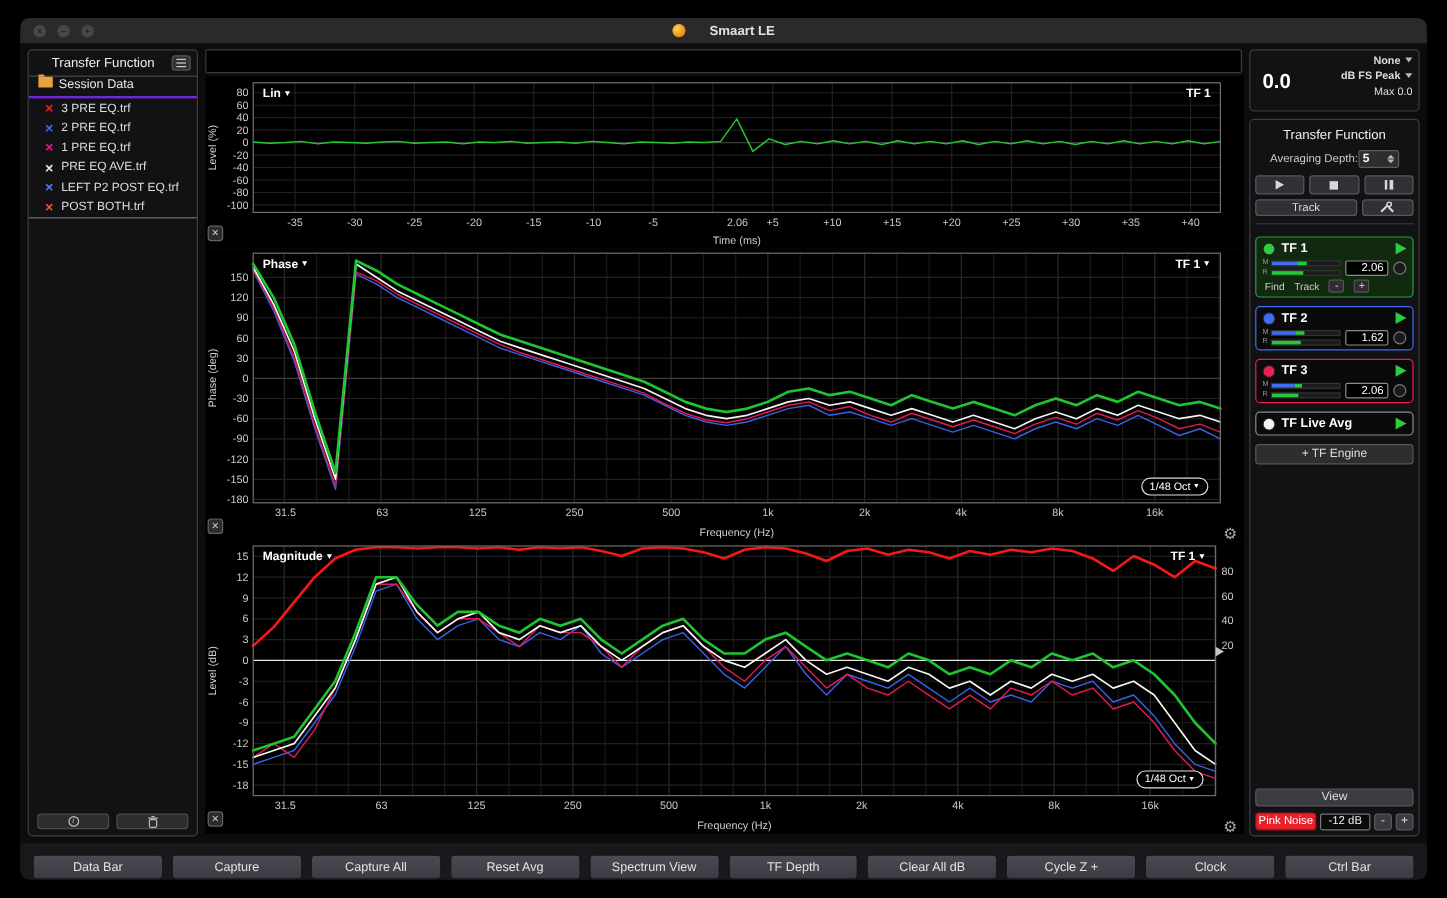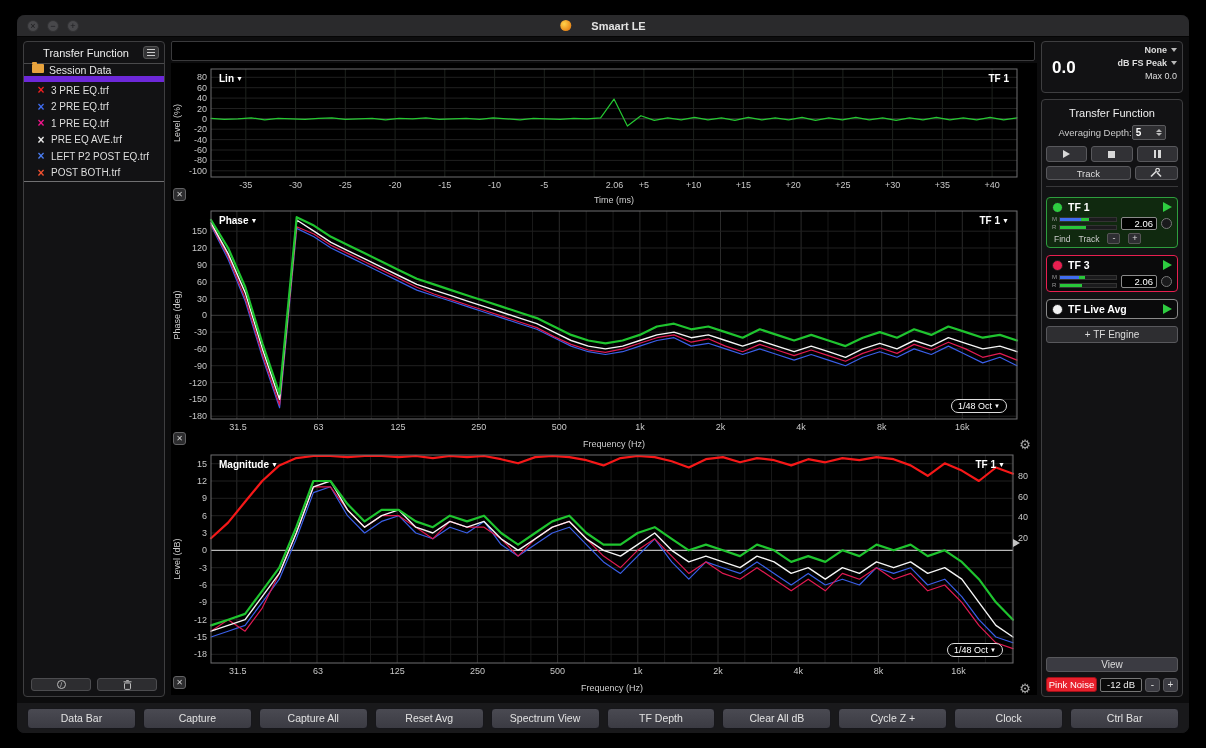--- a/index.html
+++ b/index.html
@@ -17,21 +17,21 @@
 .app-icon{width:11px;height:11px;border-radius:50%;background:radial-gradient(circle at 35% 35%,#ffd24a,#e8891a 70%);display:inline-block}
 
 .content{flex:1;display:flex;gap:6px;padding:4px 6px 6px;background:#0c0c0d;min-height:0}
 .panel{background:#121214;border:1px solid #3e3e40;border-radius:4px}
 
 .left-panel{width:142px;flex:0 0 142px;display:flex;flex-direction:column;position:relative}
 .lp-header{height:22px;display:flex;align-items:center;padding:0 5px;border-bottom:1px solid #4a4a4c}
 .lp-title{color:#eee;font-size:11px;flex:1;text-align:center}
 .menu-btn{width:16px;height:13px;background:#333335;border:1px solid #555;border-radius:3px;display:flex;flex-direction:column;justify-content:center;gap:2px;padding:0 3px;cursor:pointer}
 .menu-btn i{display:block;height:1px;background:#ccc}
-.folder-row{height:18px;display:flex;gap:5px;padding:0 8px;color:#e8e8e8;font-size:10.5px;border-bottom:6px solid #6d28d9;cursor:pointer}
+.folder-row{height:18px;display:flex;gap:5px;padding:0 8px;color:#e8e8e8;font-size:10.5px;border-bottom:2px solid #6d28d9;cursor:pointer}
 .folder-icon{width:12px;height:9px;background:#e8a33d;border-radius:1px;position:relative;display:inline-block}
 .folder-icon::before{content:"";position:absolute;top:-2px;left:0;width:5px;height:2px;background:#e8a33d;border-radius:1px 1px 0 0}
 .file-list{border-bottom:1px solid #707072}
 .file-row{height:16.5px;display:flex;align-items:center;gap:5px;padding:0 6px 0 12px;color:#dedede;font-size:10px;cursor:pointer;white-space:nowrap}
 .file-x{font-weight:bold;font-size:12px;line-height:10px;width:10px;text-align:center}
 .lp-footer{position:absolute;left:0;right:0;bottom:5px;display:flex;gap:6px;padding:0 7px}
 .lp-tool{flex:1;height:13px;background:#2d2d30;border:1px solid #4c4c4f;border-radius:3px;display:flex;align-items:center;justify-content:center;cursor:pointer;color:#bbb}
 .info-glyph{width:9px;height:9px;border:1px solid #bbb;border-radius:50%;font-size:7px;line-height:8px;text-align:center;color:#bbb;font-style:italic}
 
 .charts{flex:1;display:flex;flex-direction:column;min-width:0}
@@ -92,21 +92,21 @@
 .ea.sq{width:13px;height:11px;background:#2e2e32;border:1px solid #555;border-radius:2px;text-align:center;line-height:9px;color:#ddd;font-size:9px}
 .ea.sq:first-of-type{margin-left:auto}
 .add-engine{height:17px;background:#2e2e31;border:1px solid #58585c;border-radius:3px;color:#ddd;font-size:10px;cursor:pointer;width:100%}
 .rc-spacer{flex:1}
 .view-btn{height:15px;background:#3b3b42;border:1px solid #58585c;border-radius:3px;color:#ddd;font-size:10px;cursor:pointer;width:100%;margin-bottom:5px}
 .gen-row{display:flex;gap:3px;align-items:center}
 .pink-noise{flex:1.4;height:15px;background:#e8202c;border:1px solid #a01018;border-radius:3px;color:#fff;font-size:9.5px;cursor:pointer}
 .gen-level{width:42px;height:14px;background:#0a0a0a;border:1px solid #777;border-radius:2px;color:#eee;font-size:9.5px;text-align:center;line-height:12px;cursor:pointer}
 .gen-sq{width:15px;height:14px;background:#3b3b42;border:1px solid #58585c;border-radius:3px;color:#ddd;font-size:10px;line-height:11px;cursor:pointer}
 
-.bottom-bar{height:30px;flex:0 0 30px;display:flex;gap:7px;align-items:center;padding:0 10px;background:#19191b;border-radius:0 0 8px 8px}
+.bottom-bar{height:30px;flex:0 0 30px;display:flex;gap:7px;align-items:flex-end;padding:0 10px;background:#19191b;border-radius:0 0 8px 8px}
 .bb-btn{flex:1;height:21px;background:linear-gradient(#4a4a52,#3b3b43);border:1px solid #17171b;border-radius:4px;color:#e2e2e2;font-size:10.5px;cursor:pointer}
 </style>
 </head>
 <body>
 
 <div class="window">
   <div class="titlebar">
     <div class="lights">
       <span class="light close"></span>
       <span class="light min"></span>
@@ -499,20 +499,46 @@
                 <span class="eng-val">2.06</span>
                 <span class="eng-radio"></span>
               </div>
               <div class="eng-actions">
                 <span class="ea">Find</span>
                 <span class="ea">Track</span>
                 <span class="ea sq">-</span>
                 <span class="ea sq">+</span>
               </div>
             </div>
+            <div class="engine" style="border-color: rgb(63, 108, 240);">
+              <div class="eng-head">
+                <span class="eng-dot" style="background:#3f6cf0"></span>
+                <span class="eng-name">TF 2</span>
+                <span class="eng-play"></span>
+              </div>
+              <div class="eng-meters">
+                <div class="bars">
+                  <div class="bar-row">
+                    <i class="bl">M</i>
+                    <span class="bar">
+                      <b style="width:36%;background:#3f6cf0"></b>
+                      <b style="width:12%;background:#28c63a"></b>
+                    </span>
+                  </div>
+                  <div class="bar-row">
+                    <i class="bl">R</i>
+                    <span class="bar">
+                      <b style="width:42%;background:#28c63a"></b>
+                    </span>
+                  </div>
+                </div>
+                <span class="eng-val">1.62</span>
+                <span class="eng-radio"></span>
+              </div>
+            </div>
             <div class="engine" style="border-color: rgb(232, 31, 80);">
               <div class="eng-head">
                 <span class="eng-dot" style="background:#e81f50"></span>
                 <span class="eng-name">TF 3</span>
                 <span class="eng-play"></span>
               </div>
               <div class="eng-meters">
                 <div class="bars">
                   <div class="bar-row">
                     <i class="bl">M</i>

